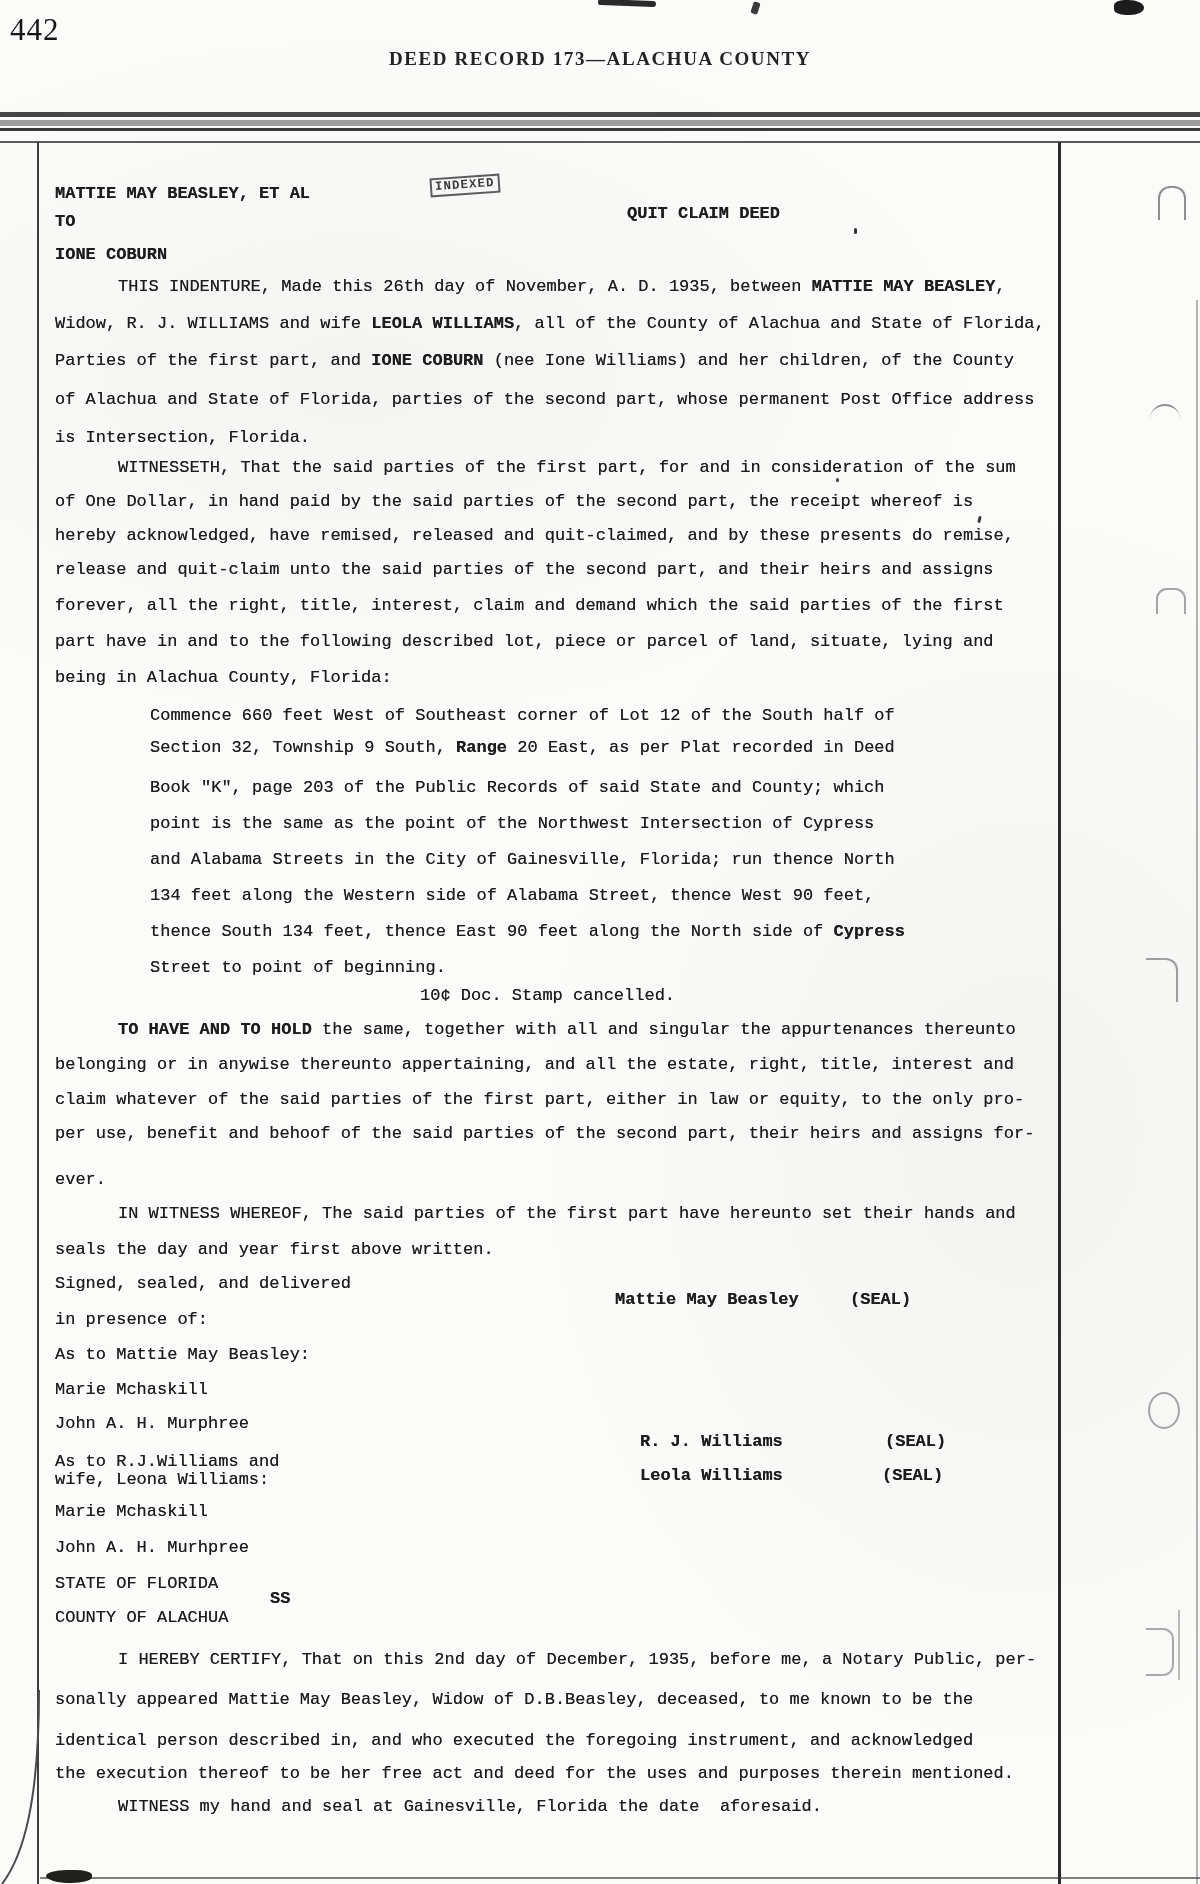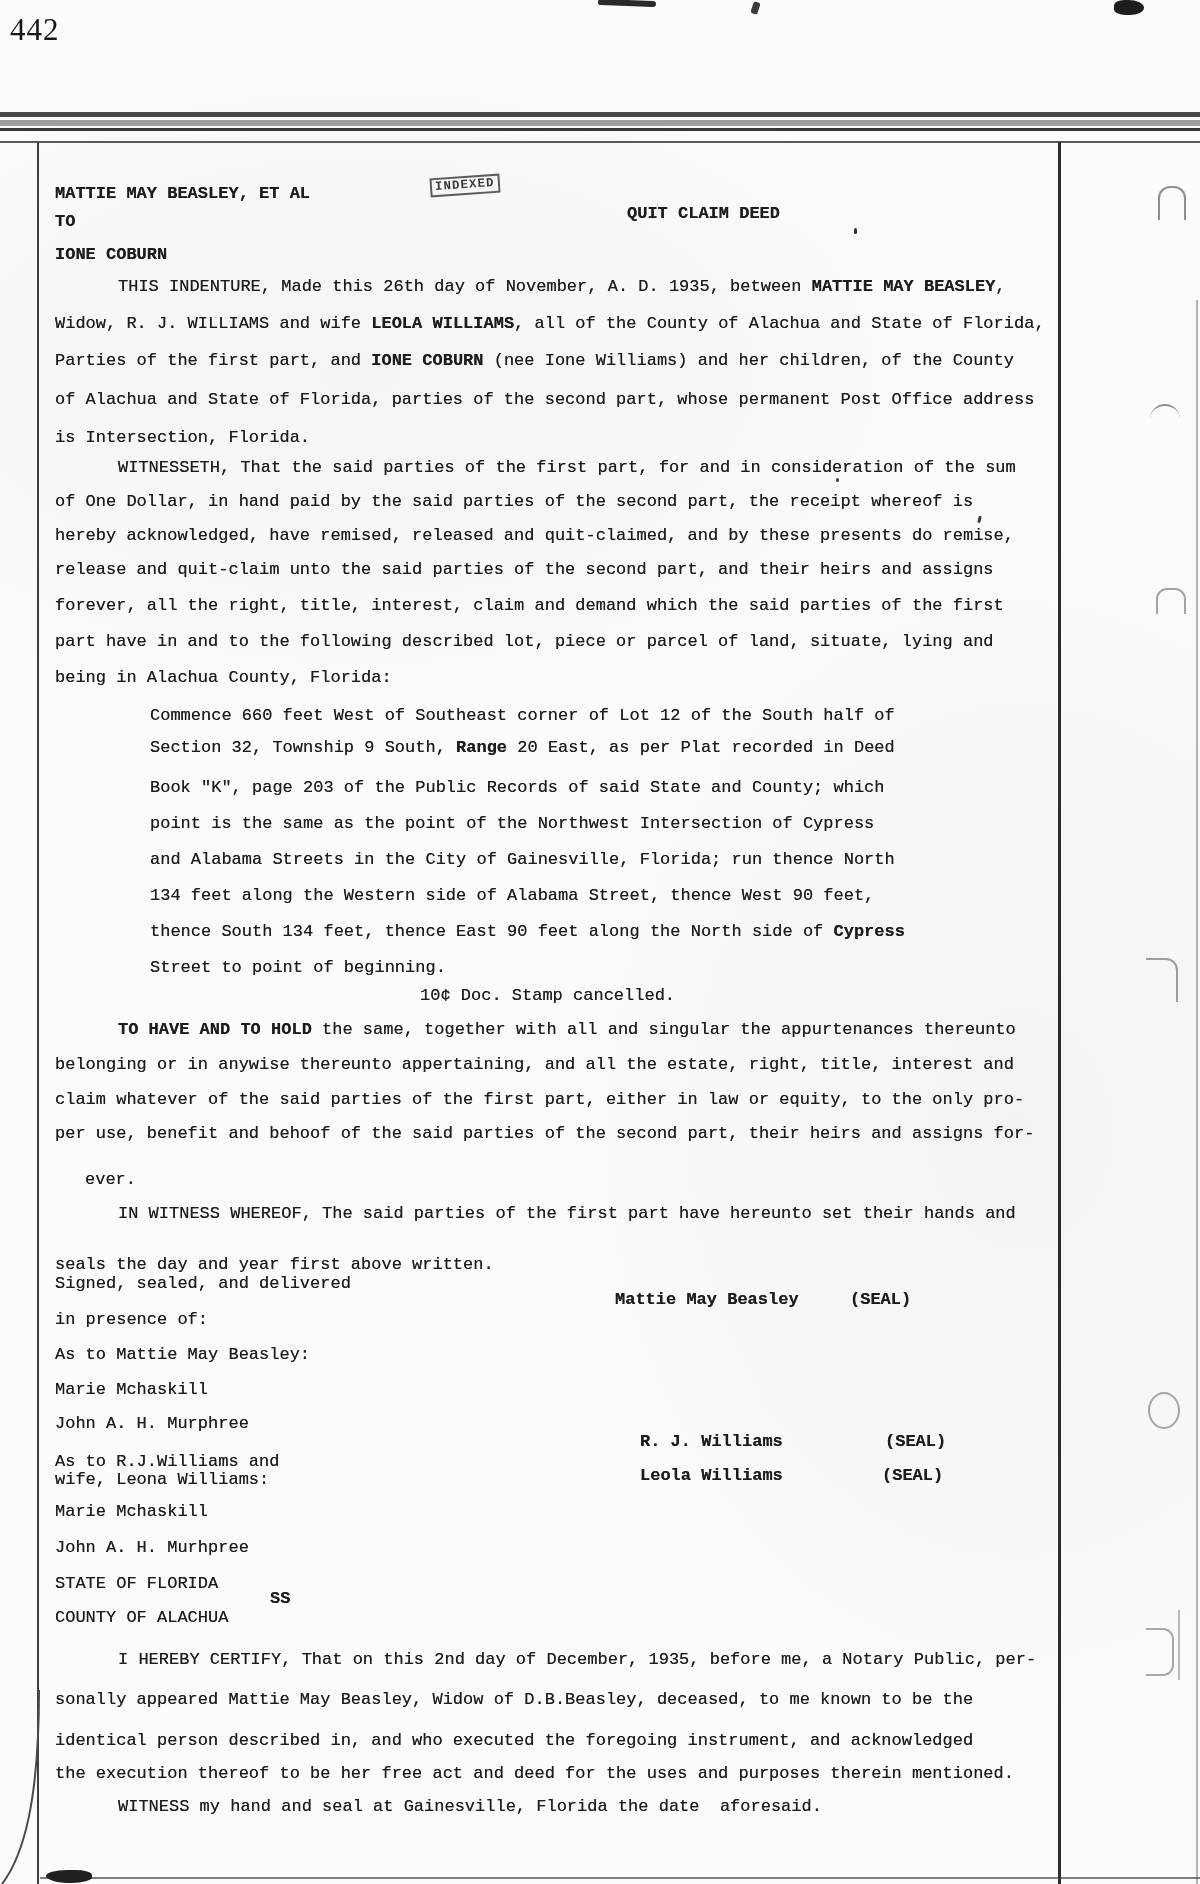--- a/index.html
+++ b/index.html
@@ -80,20 +80,21 @@
   .speck-5{left:836px;top:478px;width:3px;height:4px;background:#444;border-radius:2px;}
   .speck-6{left:978px;top:516px;width:3px;height:7px;background:#3a3a3a;border-radius:2px;transform:rotate(14deg);}
   .curve-bl{left:0;top:1690px;}
 </style>
 </head>
 <body>
 
 <div id="scan">
 
   <div class="abs page-number">442</div>
+  <div class="abs running-head">DEED RECORD 173—ALACHUA COUNTY</div>
 
   <div class="abs rule rule-a"></div>
   <div class="abs rule rule-b"></div>
   <div class="abs rule rule-c"></div>
   <div class="abs rule rule-d"></div>
 
   <div class="abs border-left"></div>
   <div class="abs border-right"></div>
   <div class="abs scan-edge-right"></div>
   <div class="abs bottom-smudge"></div>
@@ -143,23 +144,23 @@
       <div class="tline" style="left: 150px; top: 814px;"><span>point is the same as the point of the Northwest Intersection of Cypress</span></div>
       <div class="tline" style="left: 150px; top: 850px;"><span>and Alabama Streets in the City of Gainesville, Florida; run thence North</span></div>
       <div class="tline" style="left: 150px; top: 886px;"><span>134 feet along the Western side of Alabama Street, thence West 90 feet,</span></div>
       <div class="tline" style="left: 150px; top: 922px;"><span>thence South 134 feet, thence East 90 feet along the North side of </span><span class="b">Cypress</span></div>
       <div class="tline" style="left: 150px; top: 958px;"><span>Street to point of beginning.</span></div>
       <div class="tline" style="left: 420px; top: 986px;"><span>10¢ Doc. Stamp cancelled.</span></div>
       <div class="tline" style="left: 118px; top: 1020px;"><span class="b">TO HAVE AND TO HOLD</span><span> the same, together with all and singular the appurtenances thereunto</span></div>
       <div class="tline" style="left: 55px; top: 1055px;"><span>belonging or in anywise thereunto appertaining, and all the estate, right, title, interest and</span></div>
       <div class="tline" style="left: 55px; top: 1090px;"><span>claim whatever of the said parties of the first part, either in law or equity, to the only pro-</span></div>
       <div class="tline" style="left: 55px; top: 1124px;"><span>per use, benefit and behoof of the said parties of the second part, their heirs and assigns for-</span></div>
-      <div class="tline" style="left: 55px; top: 1170px; margin-left: 30px;"><span>ever.</span></div>
+      <div class="tline" style="left: 55px; top: 1170px;"><span>ever.</span></div>
       <div class="tline" style="left: 118px; top: 1204px;"><span>IN WITNESS WHEREOF, The said parties of the first part have hereunto set their hands and</span></div>
-      <div class="tline" style="left: 55px; top: 1240px; margin-top: 15px;"><span>seals the day and year first above written.</span></div>
+      <div class="tline" style="left: 55px; top: 1240px;"><span>seals the day and year first above written.</span></div>
       <div class="tline" style="left: 55px; top: 1274px;"><span>Signed, sealed, and delivered</span></div>
       <div class="tline" style="left: 615px; top: 1290px;"><span class="b">Mattie May Beasley</span></div>
       <div class="tline" style="left: 850px; top: 1290px;"><span class="b">(SEAL)</span></div>
       <div class="tline" style="left: 55px; top: 1310px;"><span>in presence of:</span></div>
       <div class="tline" style="left: 55px; top: 1345px;"><span>As to Mattie May Beasley:</span></div>
       <div class="tline" style="left: 55px; top: 1380px;"><span>Marie Mchaskill</span></div>
       <div class="tline" style="left: 55px; top: 1414px;"><span>John A. H. Murphree</span></div>
       <div class="tline" style="left: 640px; top: 1432px;"><span class="b">R. J. Williams</span></div>
       <div class="tline" style="left: 885px; top: 1432px;"><span class="b">(SEAL)</span></div>
       <div class="tline" style="left: 55px; top: 1452px;"><span>As to R.J.Williams and</span></div>

